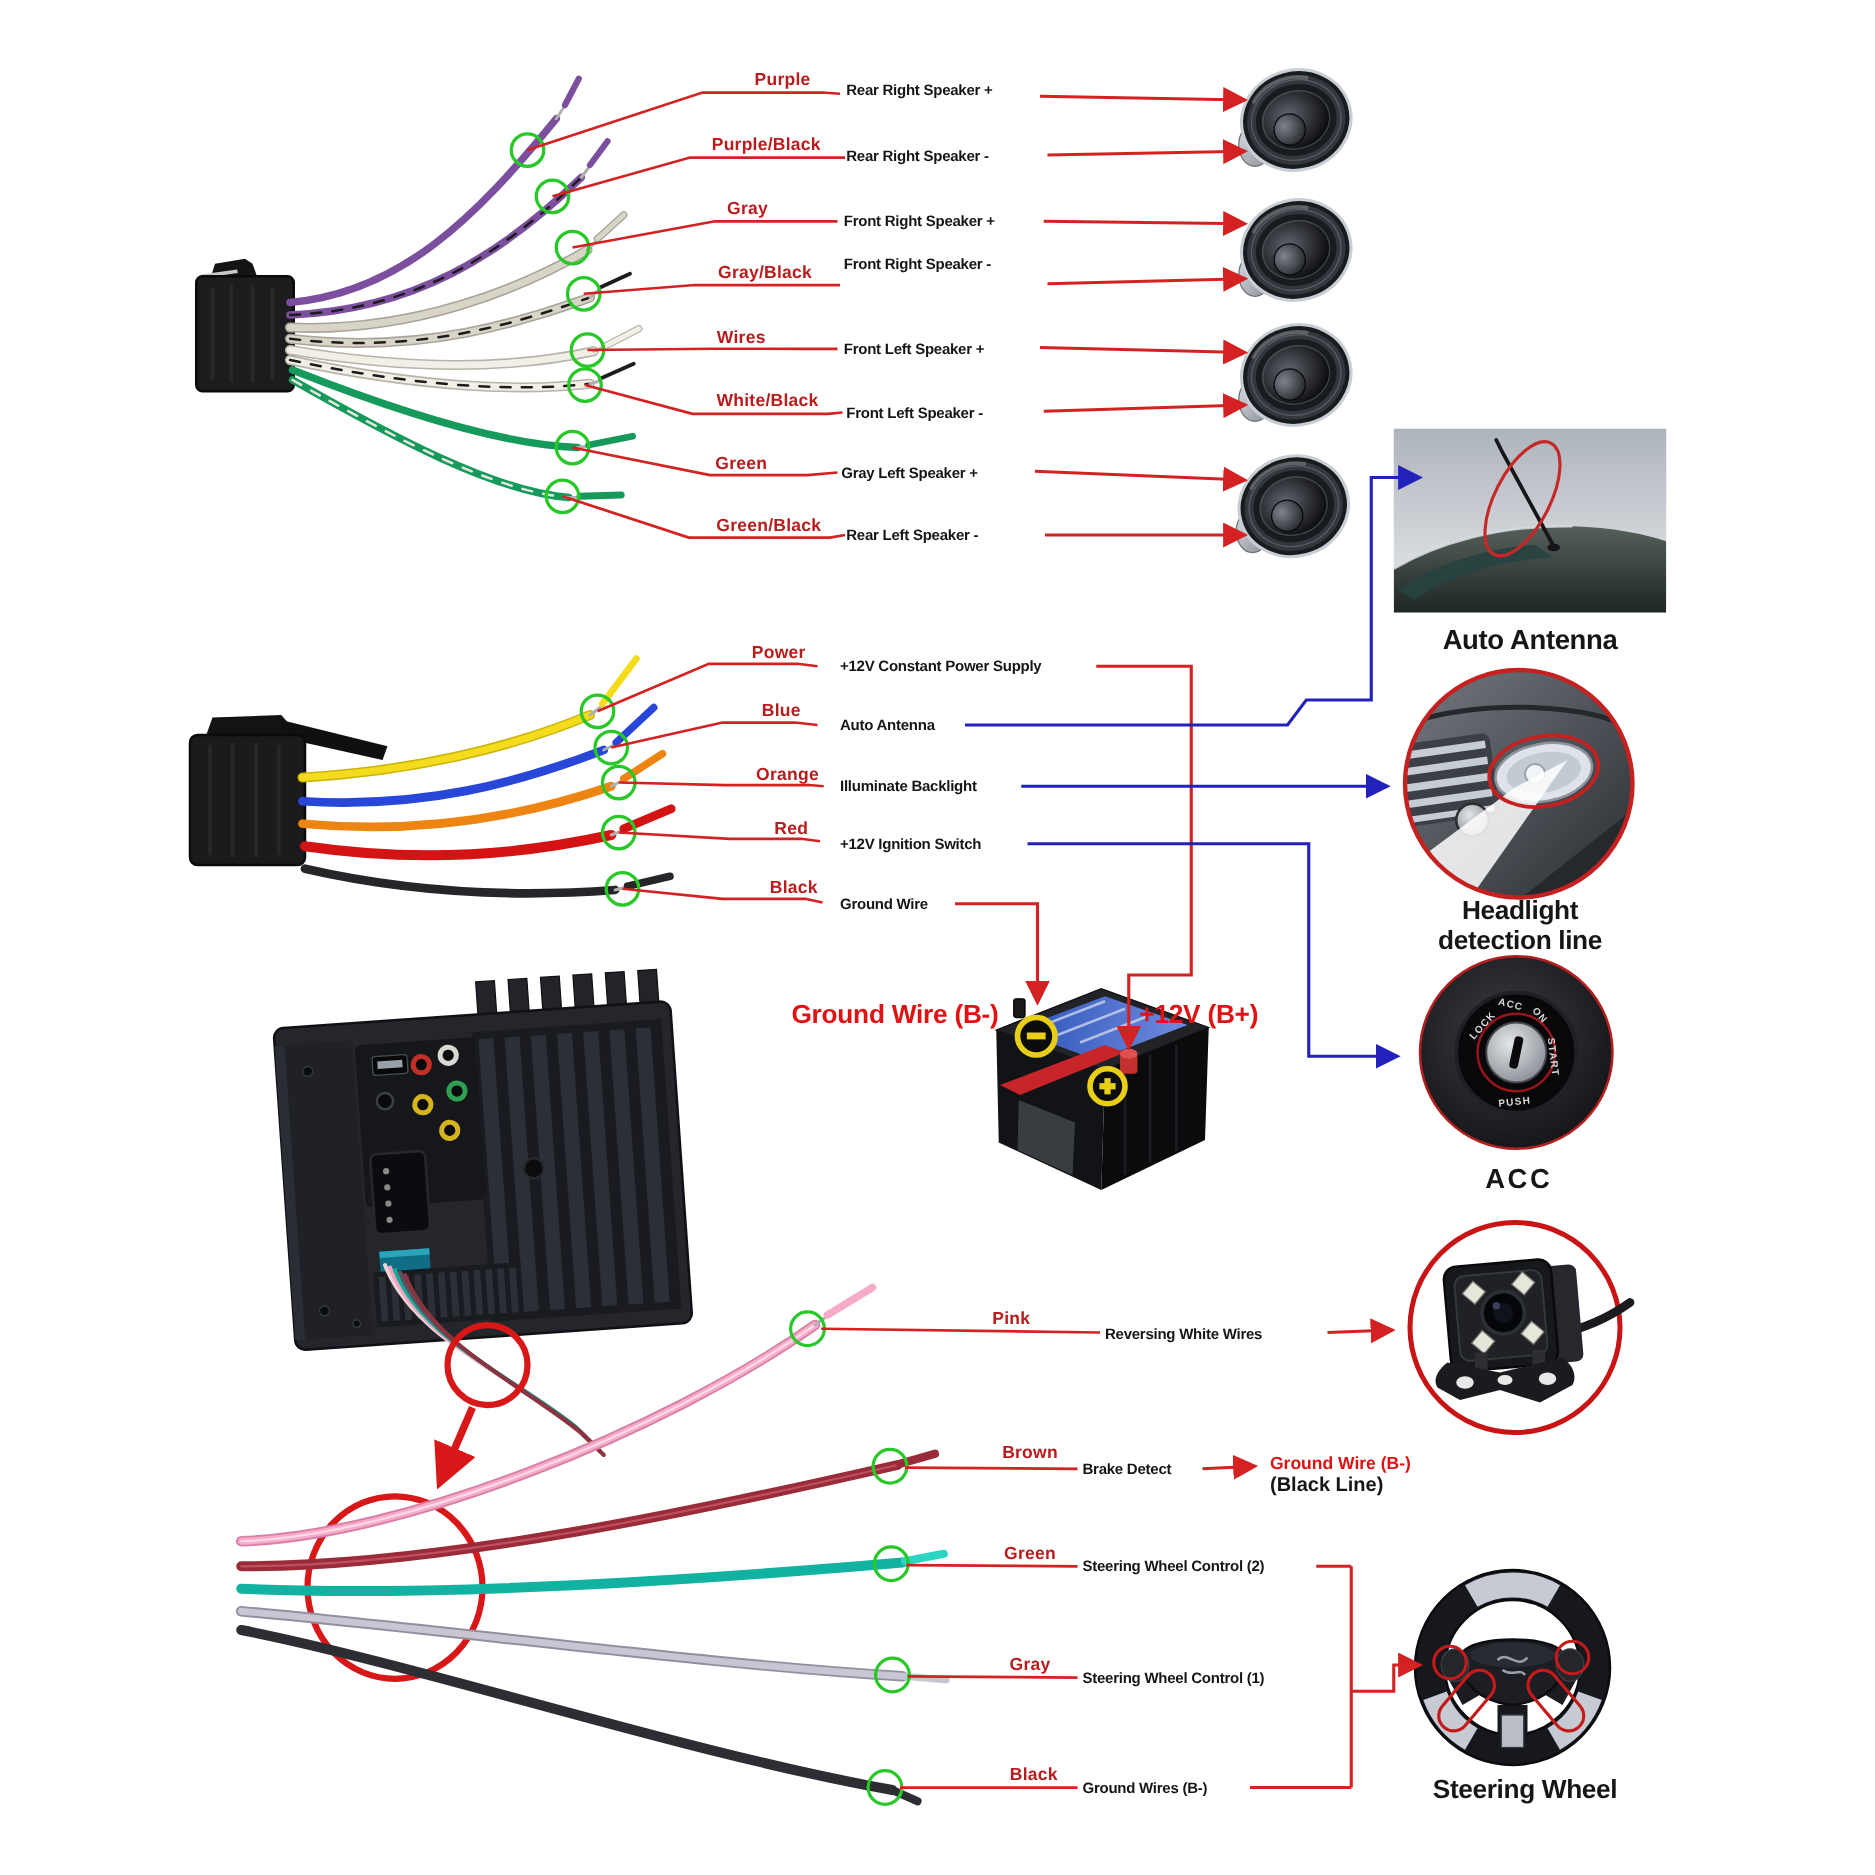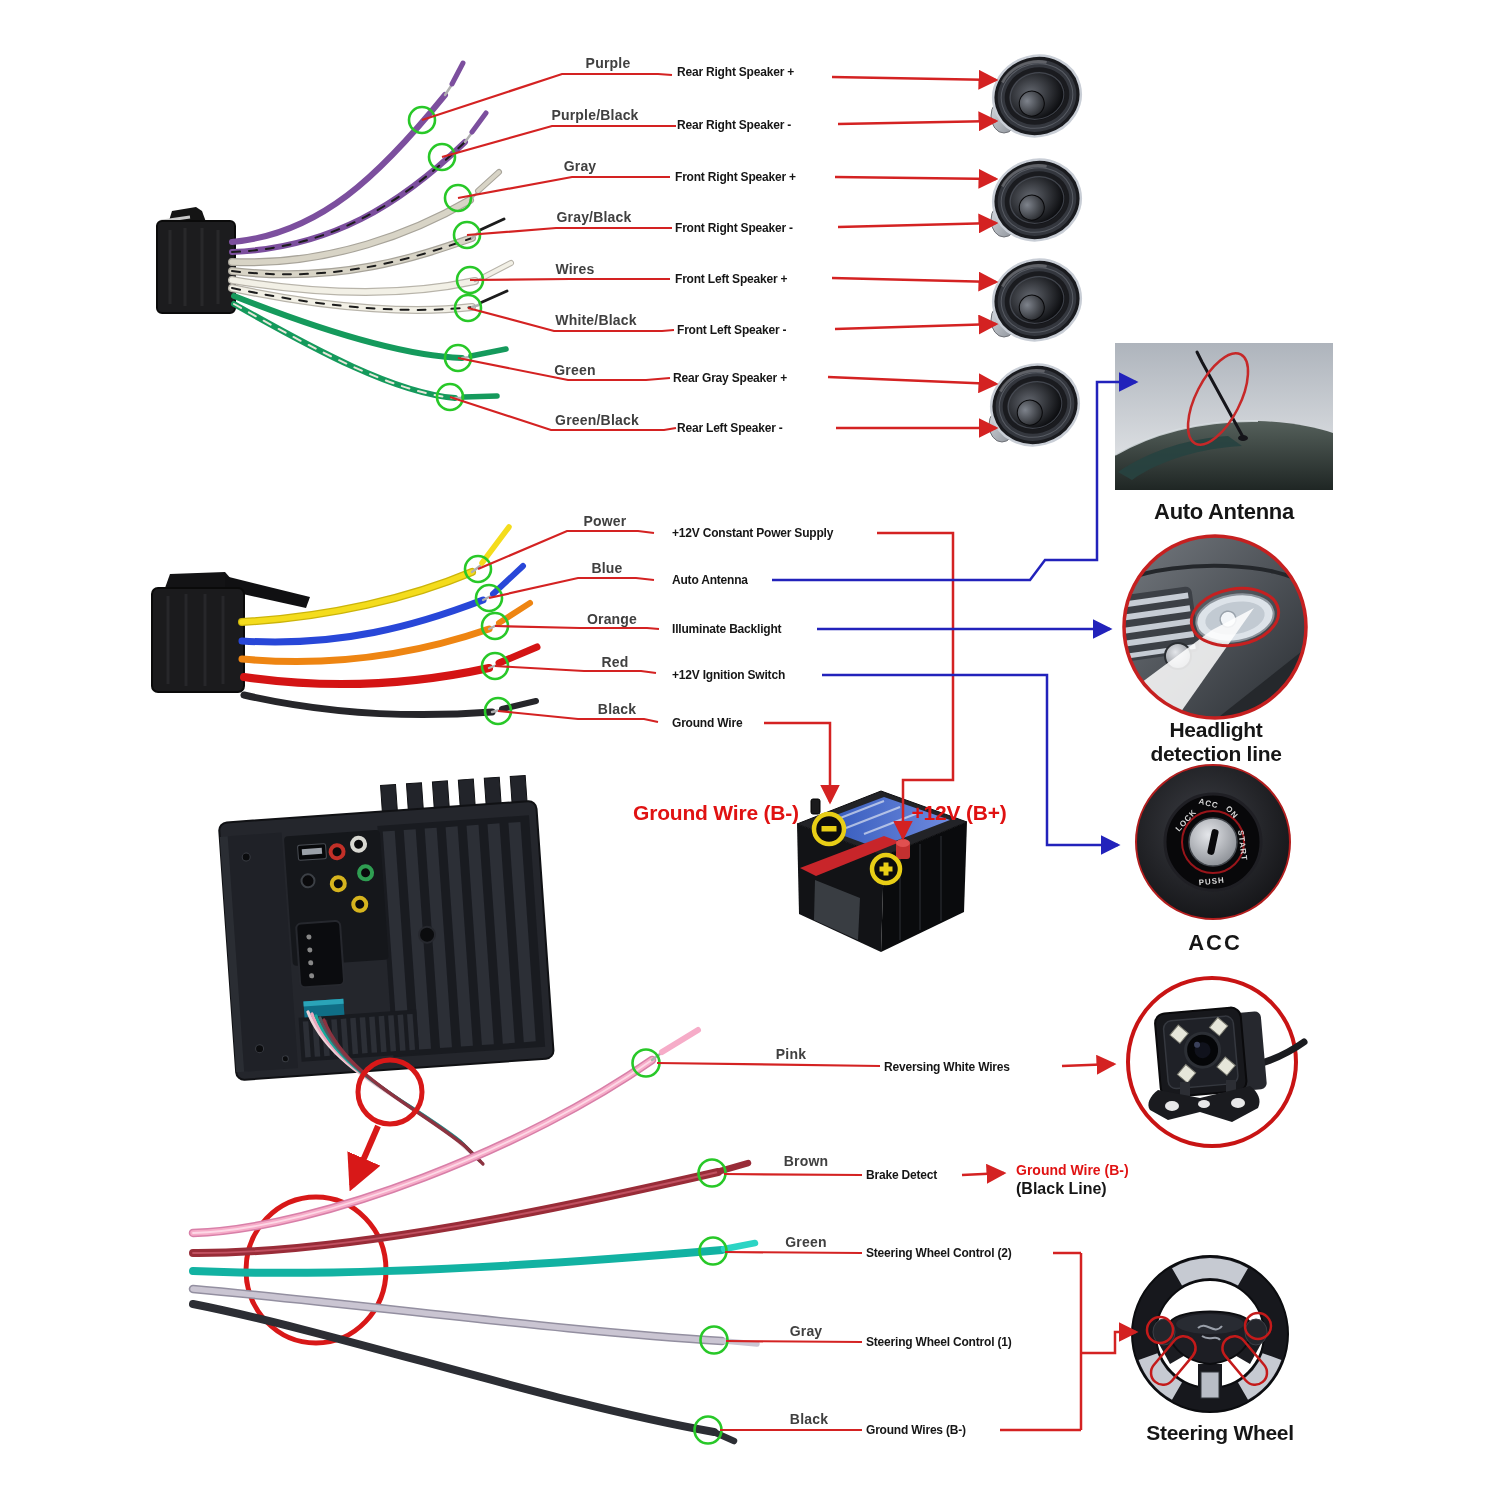--- a/index.html
+++ b/index.html
@@ -1,21 +1,21 @@
 <!DOCTYPE html>
 <html><head>
 <meta charset="utf-8">
 <style>
   html,body{margin:0;padding:0;}
   body{width:1500px;height:1500px;background:#ffffff;position:relative;overflow:hidden;
        font-family:"Liberation Sans",sans-serif;}
   .stage{position:absolute;left:0;top:0;width:1500px;height:1500px;}
   svg{position:absolute;left:0;top:0;}
   .lbl{position:absolute;white-space:nowrap;font-weight:bold;line-height:1;}
-  .clr{font-size:14px;color:#404040;transform:translate(-50%,-50%);letter-spacing:.2px;}
+  .clr{font-size:14px;color:#b91c1c;transform:translate(-50%,-50%);letter-spacing:.2px;margin-left:18px;}
   .func{font-size:12px;color:#161616;transform:translateY(-50%);letter-spacing:-.2px;}
   .redbig{font-size:21px;color:#e01212;transform:translate(-50%,-50%);letter-spacing:-.2px;}
   .redsm{font-size:14px;color:#e01212;transform:translateY(-50%);}
   .blksm{font-size:16px;color:#161616;transform:translateY(-50%);}
   .cap{color:#161616;transform:translate(-50%,-50%);font-weight:bold;}
   .cap-lg{font-size:22px;letter-spacing:-.3px;}
   .cap-md{font-size:21px;letter-spacing:-.3px;}
   .cap-acc{font-size:22px;letter-spacing:2px;}
   .accw{font:bold 8px "Liberation Sans",sans-serif;fill:#d8d8d8;letter-spacing:1px;}
 </style>
@@ -448,24 +448,24 @@
 <div class="lbl clr" style="left:580px;top:166px">Gray</div>
 <div class="lbl clr" style="left:594px;top:217px">Gray/Black</div>
 <div class="lbl clr" style="left:575px;top:269px">Wires</div>
 <div class="lbl clr" style="left:596px;top:320px">White/Black</div>
 <div class="lbl clr" style="left:575px;top:370px">Green</div>
 <div class="lbl clr" style="left:597px;top:420px">Green/Black</div>
 
 <div class="lbl func" style="left:677px;top:72px">Rear Right Speaker +</div>
 <div class="lbl func" style="left:677px;top:125px">Rear Right Speaker -</div>
 <div class="lbl func" style="left:675px;top:177px">Front Right Speaker +</div>
-<div class="lbl func" style="left:675px;top:228px">Front Right Speaker -</div>
+<div class="lbl func" style="left:675px;top:211px">Front Right Speaker -</div>
 <div class="lbl func" style="left:675px;top:279px">Front Left Speaker +</div>
 <div class="lbl func" style="left:677px;top:330px">Front Left Speaker -</div>
-<div class="lbl func" style="left:673px;top:378px">Rear Gray Speaker +</div>
+<div class="lbl func" style="left:673px;top:378px">Gray Left Speaker +</div>
 <div class="lbl func" style="left:677px;top:428px">Rear Left Speaker -</div>
 
 <div class="lbl clr" style="left:605px;top:521px">Power</div>
 <div class="lbl clr" style="left:607px;top:568px">Blue</div>
 <div class="lbl clr" style="left:612px;top:619px">Orange</div>
 <div class="lbl clr" style="left:615px;top:662px">Red</div>
 <div class="lbl clr" style="left:617px;top:709px">Black</div>
 
 <div class="lbl func" style="left:672px;top:533px">+12V Constant Power Supply</div>
 <div class="lbl func" style="left:672px;top:580px">Auto Antenna</div>

